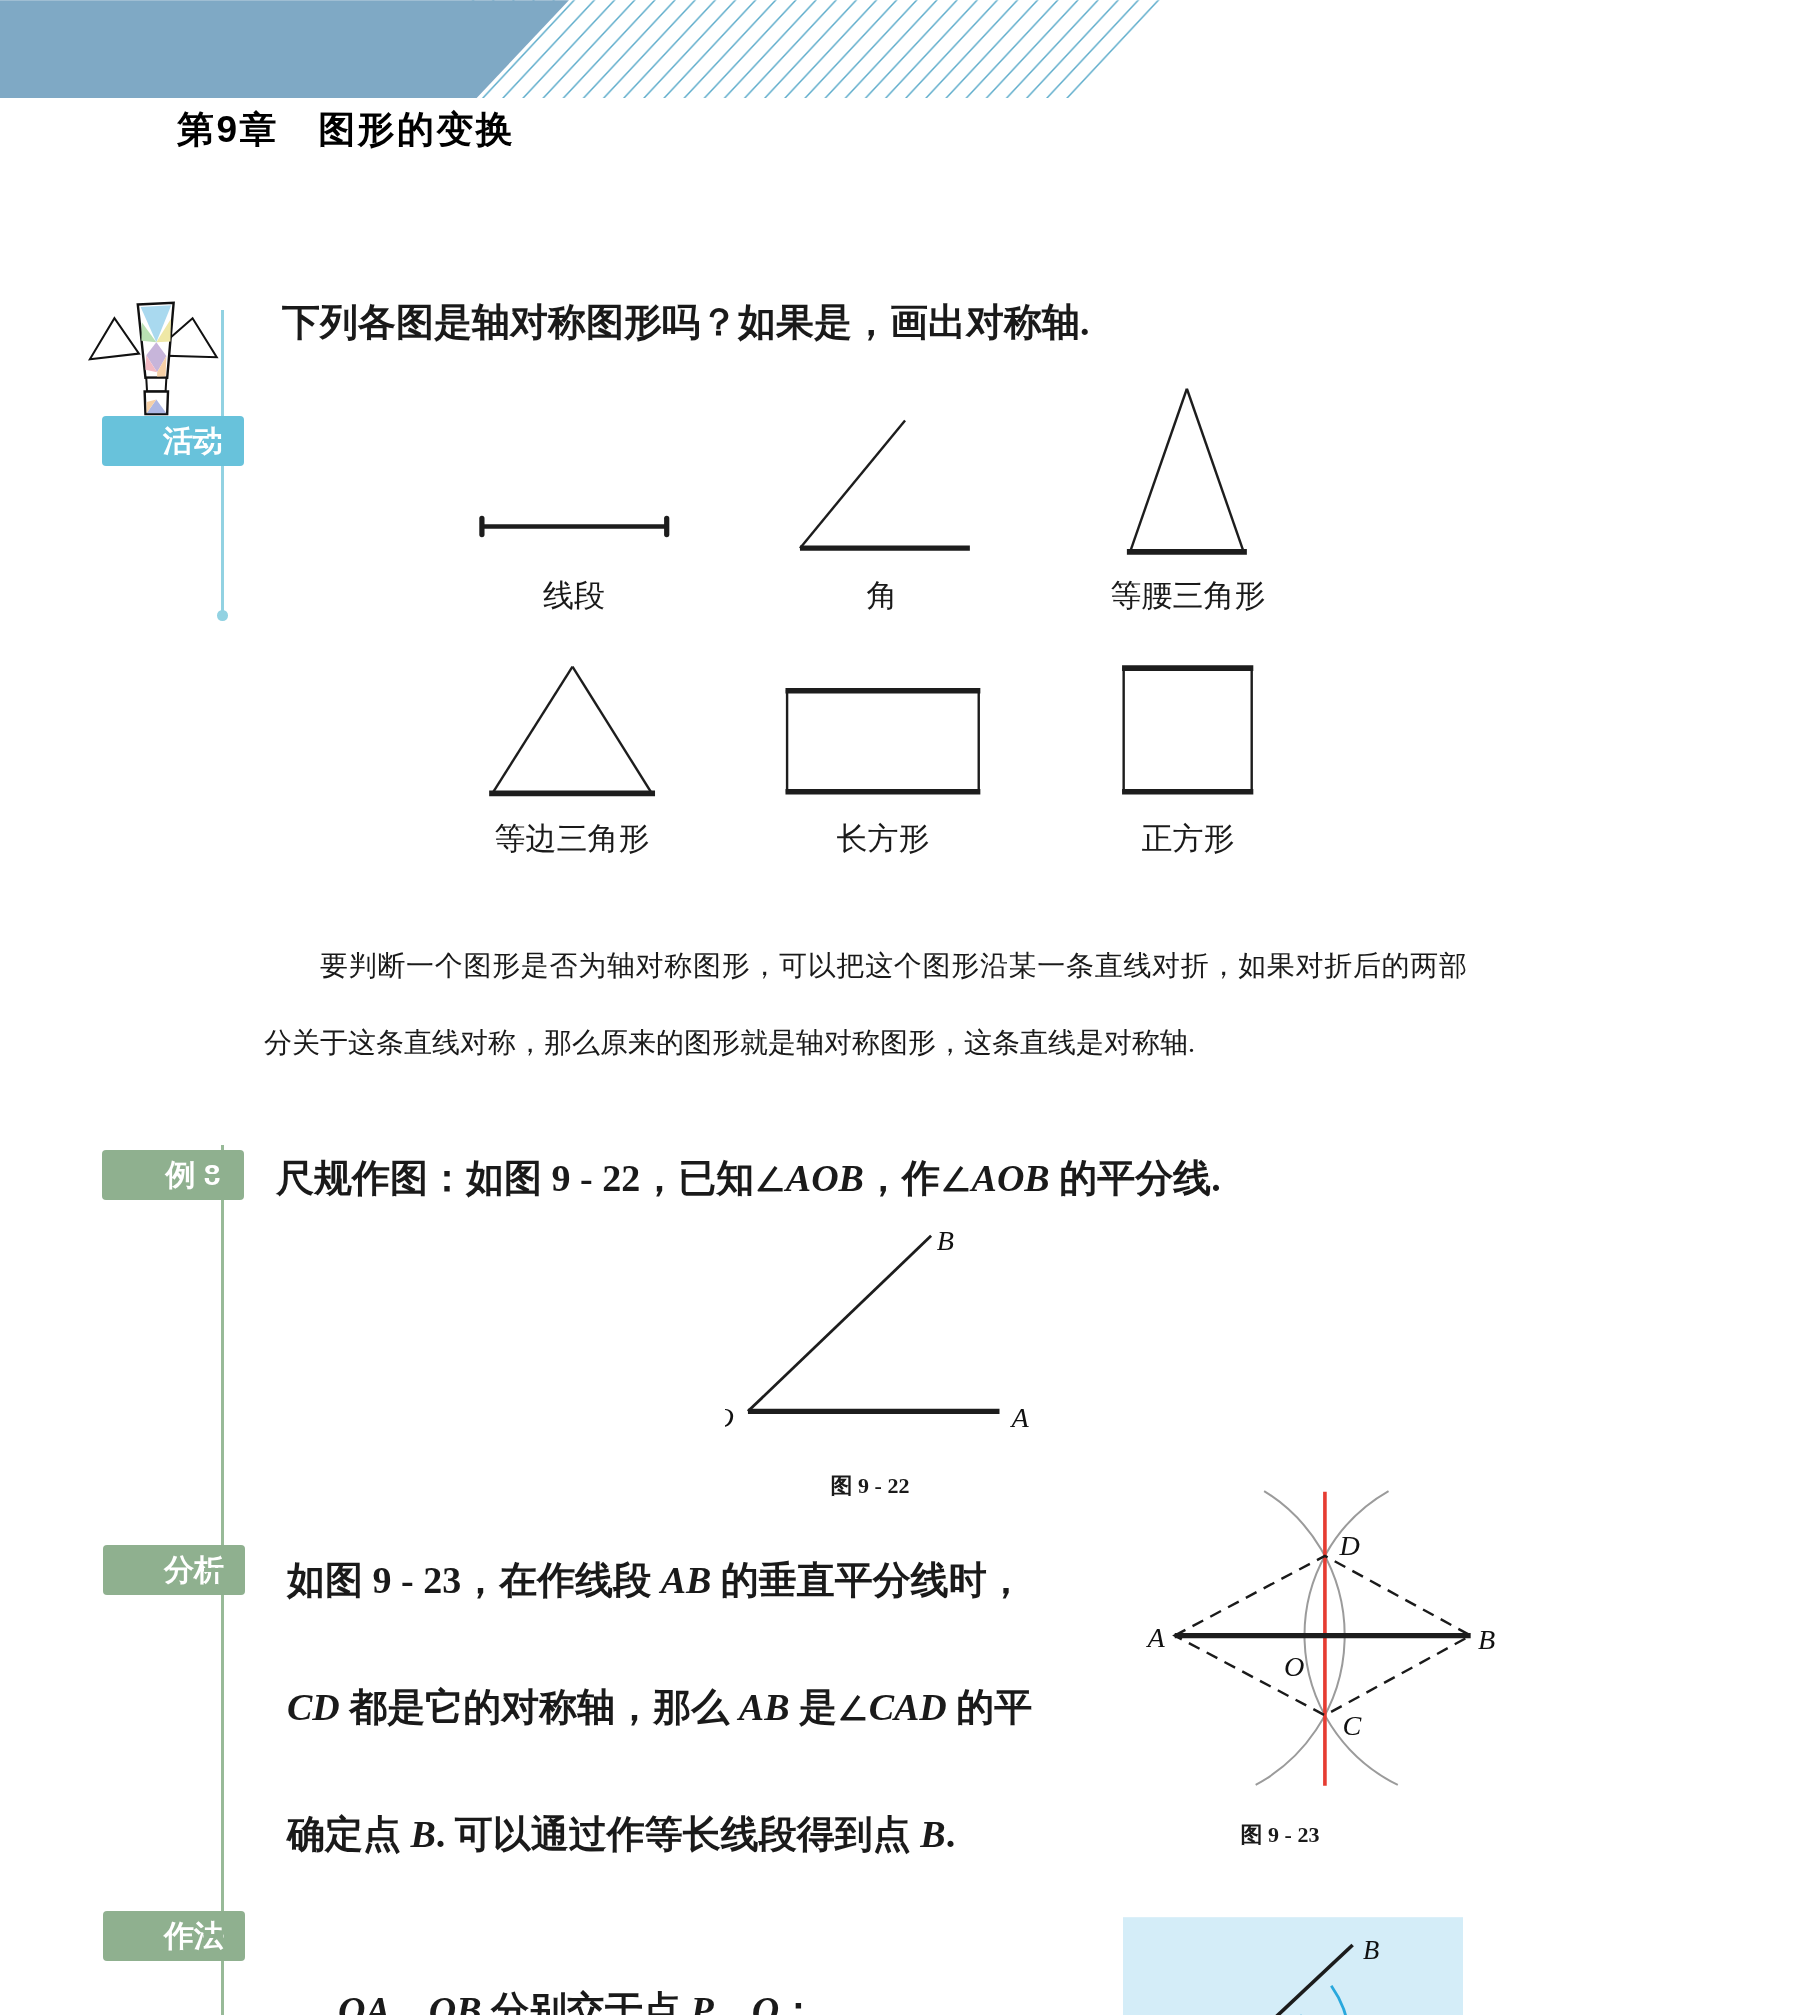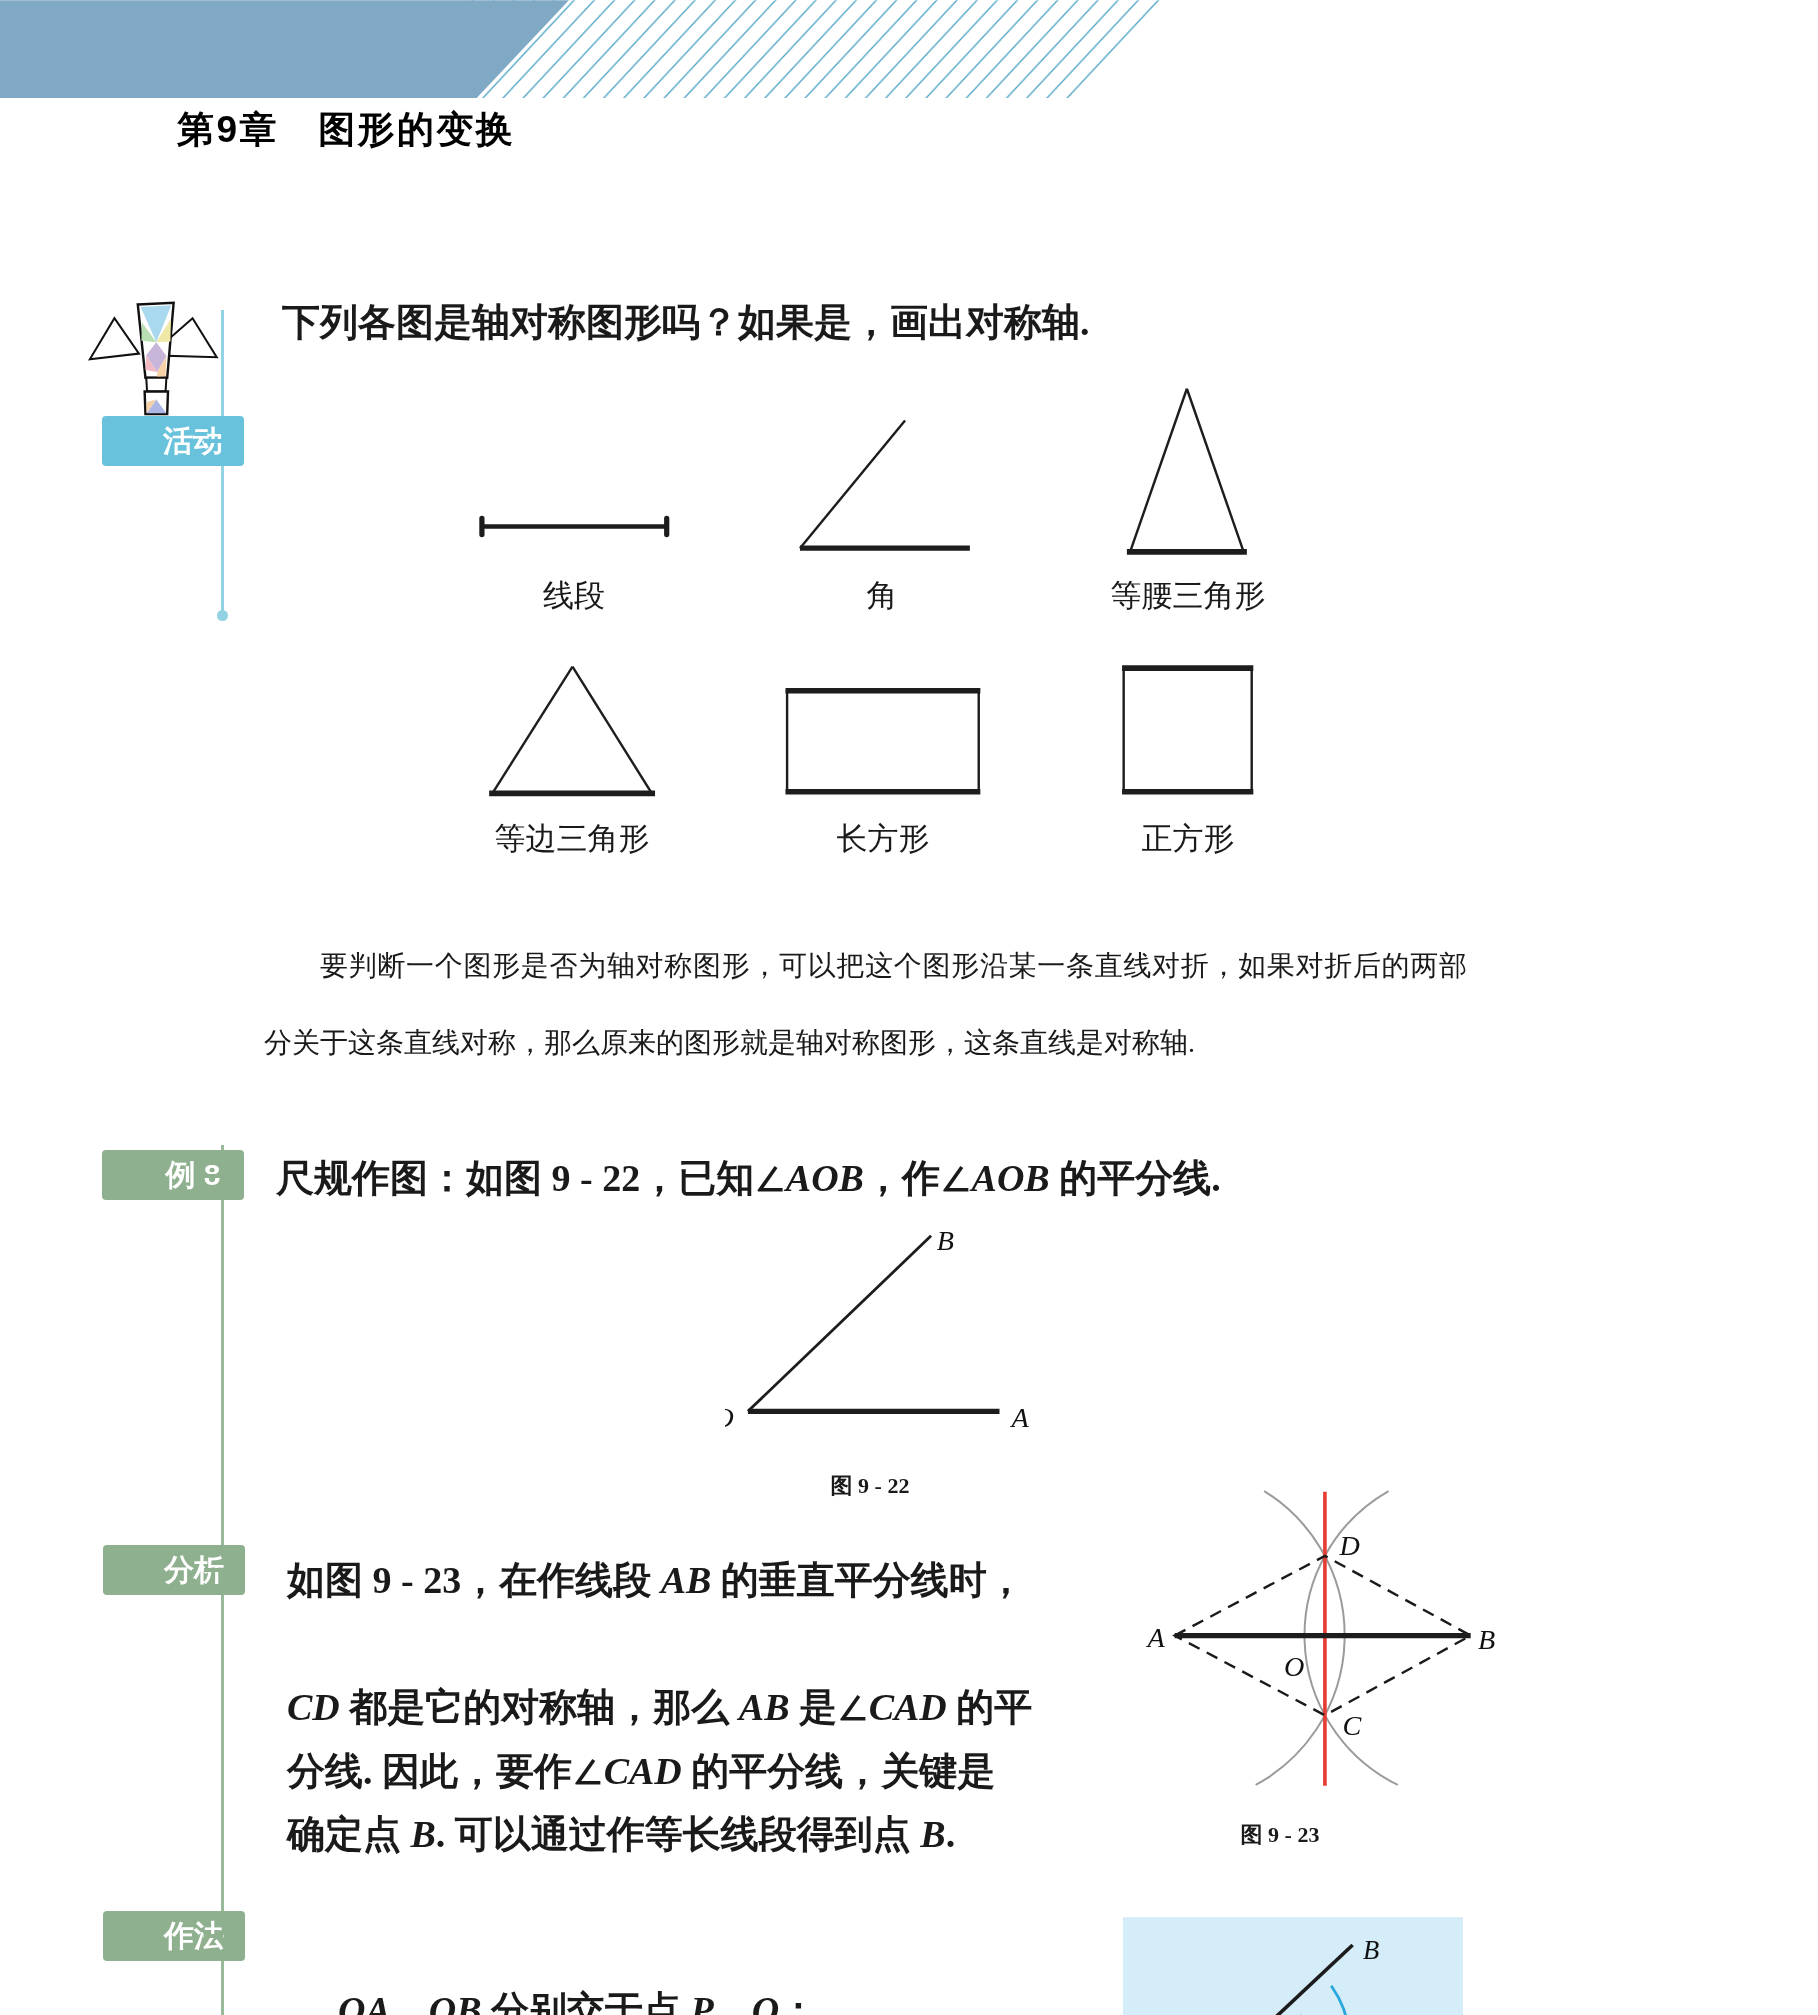--- a/index.html
+++ b/index.html
@@ -142,21 +142,20 @@
     <text class="svg-label" x="2512" y="3540">A</text>
     <text class="svg-label" x="2326" y="3100">B</text>
   </svg>
   <div class="abs fig-caption" style="left:870px;top:1471px">图 9 - 22</div>
 
   <div class="abs badge badge-green" style="left:103px;top:1545px">分析</div>
   <div class="abs connector conn-green" style="left:204px;top:1568px"></div>
 
   <div class="abs bodyline" style="left:287px;top:1555px">如图 9 - 23，在作线段 <span class="it">AB</span> 的垂直平分线时，</div>
   <div class="abs bodyline" style="left:287px;top:1682px"><span class="it">CD</span> 都是它的对称轴，那么 <span class="it">AB</span> 是∠<span class="it">CAD</span> 的平</div>
-  <div class="abs bodyline" style="left:287px;top:1746px">分线. 因此，要作∠<span class="it">CAD</span> 的平分线，关键是</div>
   <div class="abs bodyline" style="left:287px;top:1809px">确定点 <span class="it">B</span>. 可以通过作等长线段得到点 <span class="it">B</span>.</div>
 
   <svg style="left:1145px;top:1487px" width="355" height="306" viewBox="2840 3690 880 760">
     <path d="M 3135 3700 A 422 422 0 0 1 3114 4430" fill="none" stroke="#9b9b9b" stroke-width="5"></path>
     <path d="M 3444 3700 A 413 413 0 0 0 3467 4430" fill="none" stroke="#9b9b9b" stroke-width="5"></path>
     <line x1="3286" y1="3702" x2="3286" y2="4432" stroke="#e63c32" stroke-width="9"></line>
     <path d="M 2913 4059 L 3286 3861 L 3648 4059 L 3286 4257 Z" fill="none" stroke="#1a1a1a" stroke-width="6" stroke-dasharray="30 20"></path>
     <line x1="2913" y1="4059" x2="3648" y2="4059" stroke="#1d1d1d" stroke-width="13"></line>
     <text class="svg-label" x="2888" y="4088" text-anchor="end">A</text>
     <text class="svg-label" x="3666" y="4092">B</text>

